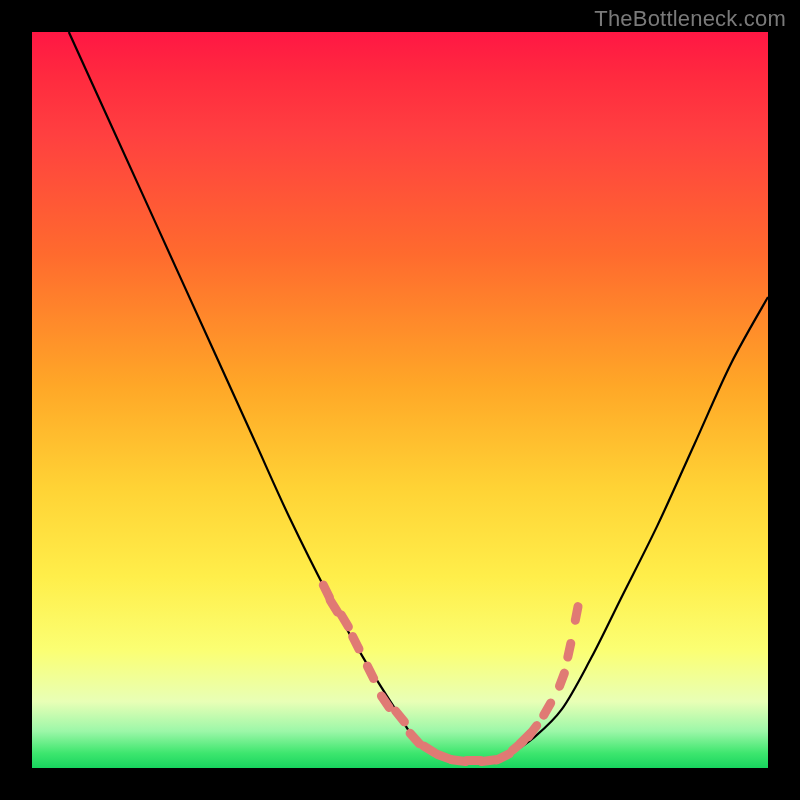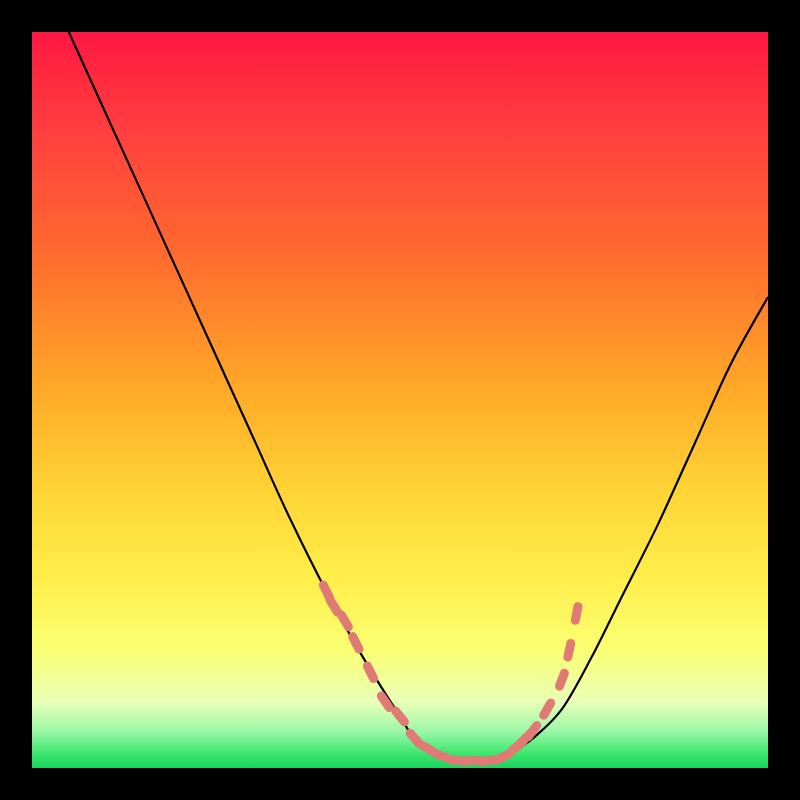--- a/index.html
+++ b/index.html
@@ -57,20 +57,21 @@
     top: 0;
     width: 736px;
     height: 736px;
     overflow: visible;
   }
 </style>
 </head>
 <body>
 
 <div class="frame">
+  <div class="watermark">TheBottleneck.com</div>
 
   <div class="plot">
     <svg class="curve" viewBox="0 0 736 736">
       <g>
         <path id="curve-path" fill="none" stroke="#000000" stroke-width="2.2" d="M 36.8 0.0 C 42.9 13.5, 61.3 54.0, 73.6 81.0 C 85.9 107.9, 98.1 134.9, 110.4 161.9 C 122.7 188.9, 134.9 215.9, 147.2 242.9 C 159.5 269.9, 171.7 296.9, 184.0 323.8 C 196.3 350.8, 208.5 377.8, 220.8 404.8 C 233.1 431.8, 245.3 460.0, 257.6 485.8 C 269.9 511.5, 282.1 536.1, 294.4 559.4 C 306.7 582.7, 318.9 604.7, 331.2 625.6 C 343.5 646.5, 359.4 671.0, 368.0 684.5 C 376.6 698.0, 376.6 700.4, 382.7 706.6 C 388.9 712.7, 397.4 717.6, 404.8 721.3 C 412.2 725.0, 420.7 727.4, 426.9 728.6 C 433.0 729.9, 435.5 728.6, 441.6 728.6 C 447.7 728.6, 457.5 729.9, 463.7 728.6 C 469.8 727.4, 472.3 725.0, 478.4 721.3 C 484.5 717.6, 491.9 713.9, 500.5 706.6 C 509.1 699.2, 520.1 690.6, 529.9 677.1 C 539.7 663.6, 549.5 644.0, 559.4 625.6 C 569.2 607.2, 577.8 588.8, 588.8 566.7 C 599.8 544.6, 613.3 518.9, 625.6 493.1 C 637.9 467.4, 650.1 439.1, 662.4 412.2 C 674.7 385.2, 686.9 355.7, 699.2 331.2 C 711.5 306.7, 729.9 276.0, 736.0 265.0"></path>
       </g>
       <g id="dots">
           <line x1="291.3" y1="553.1" x2="297.5" y2="565.6" stroke="#e07a74" stroke-width="9" stroke-linecap="round"></line>
           <line x1="298.1" y1="568.1" x2="305.5" y2="580.0" stroke="#e07a74" stroke-width="9" stroke-linecap="round"></line>
           <line x1="309.2" y1="582.8" x2="316.4" y2="594.8" stroke="#e07a74" stroke-width="9" stroke-linecap="round"></line>

